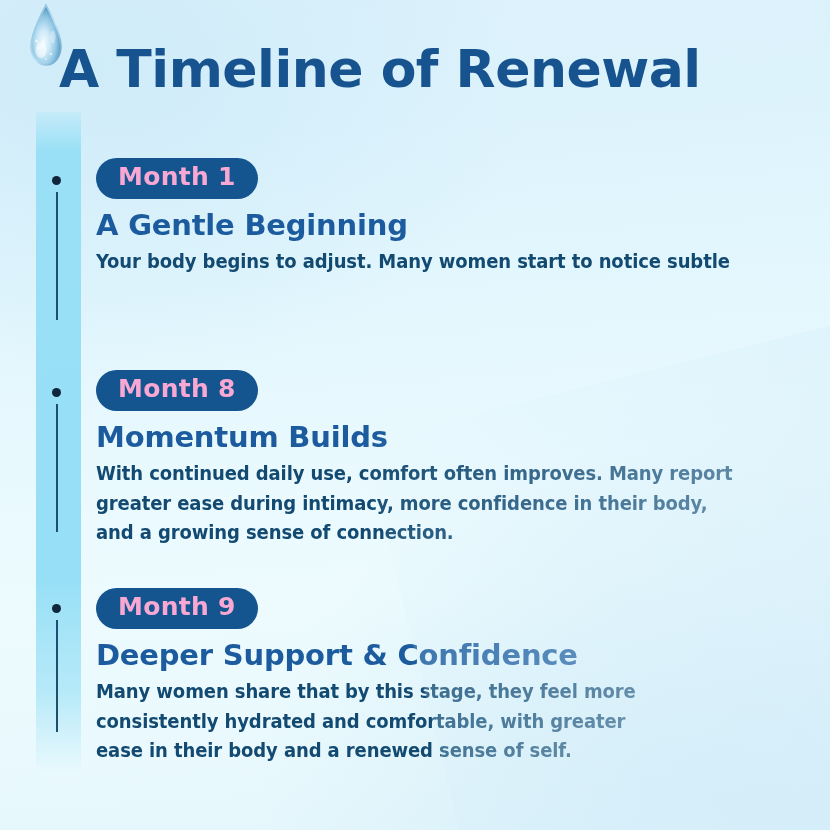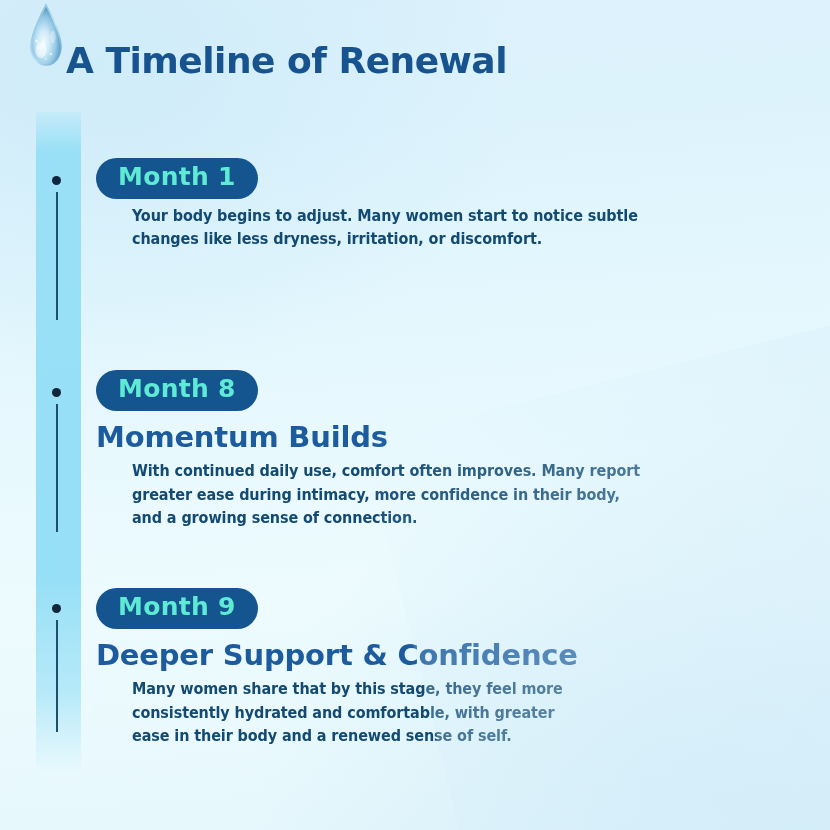--- a/index.html
+++ b/index.html
@@ -49,25 +49,25 @@
     position: absolute;
     left: 22px;
     top: 2px;
     width: 48px;
     height: 74px;
   }
 
   
   .title {
     position: absolute;
-    left: 66px;
+    left: 59px;
     top: 42px;
     width: 740px;
     font-family: "DejaVu Sans", sans-serif;
-    font-size: 36px;
+    font-size: 52px;
     font-weight: bold;
     letter-spacing: -0.5px;
     color: #17538f;
     line-height: 1.05;
     white-space: nowrap;
   }
 
   
   .rail {
     position: absolute;
@@ -101,21 +101,21 @@
   
   .section {
     position: absolute;
     left: 96px;
     width: 700px;
   }
 
   .badge {
     display: inline-block;
     background: #14558f;
-    color: #5eead4;
+    color: #f9a8d4;
     font-family: "DejaVu Sans", sans-serif;
     font-size: 25px;
     font-weight: bold;
     letter-spacing: 0.3px;
     padding: 5px 22px 7px 22px;
     border-radius: 22px;
     line-height: 1.15;
   }
 
   .heading {
@@ -124,27 +124,26 @@
     font-weight: bold;
     color: #1c5c9e;
     letter-spacing: -0.2px;
     margin-top: 10px;
     line-height: 1.15;
     white-space: nowrap;
   }
 
   .body {
     font-family: "DejaVu Sans Condensed", "DejaVu Sans", sans-serif;
-    font-size: 16px;
+    font-size: 20px;
     font-weight: bold;
     color: #134a72;
     line-height: 1.48;
     margin-top: 5px;
     letter-spacing: -0.1px;
-    margin-left: 36px;
   }
   .body .line { display: block; white-space: nowrap; }
 </style>
 </head>
 <body>
 
 <div id="infographic">
 
   <div class="droplet">
     <svg width="48" height="74" viewBox="0 0 48 74">
@@ -179,23 +178,23 @@
   <div class="rail-line" style="top:192px; height:128px"></div>
 
   <div class="rail-dot" style="top:388px"></div>
   <div class="rail-line" style="top:404px; height:128px"></div>
 
   <div class="rail-dot" style="top:604px"></div>
   <div class="rail-line" style="top:620px; height:112px"></div>
 
   <div class="section" style="top:158px">
     <div class="badge">Month 1</div>
+    <div class="heading">A Gentle Beginning</div>
     <div class="body">
       <span class="line">Your body begins to adjust. Many women start to notice subtle</span>
-      <span class="line">changes like less dryness, irritation, or discomfort.</span>
     </div>
   </div>
 
   <div class="section" style="top:370px">
     <div class="badge">Month 8</div>
     <div class="heading">Momentum Builds</div>
     <div class="body">
       <span class="line">With continued daily use, comfort often improves. Many report</span>
       <span class="line">greater ease during intimacy, more confidence in their body,</span>
       <span class="line">and a growing sense of connection.</span>

